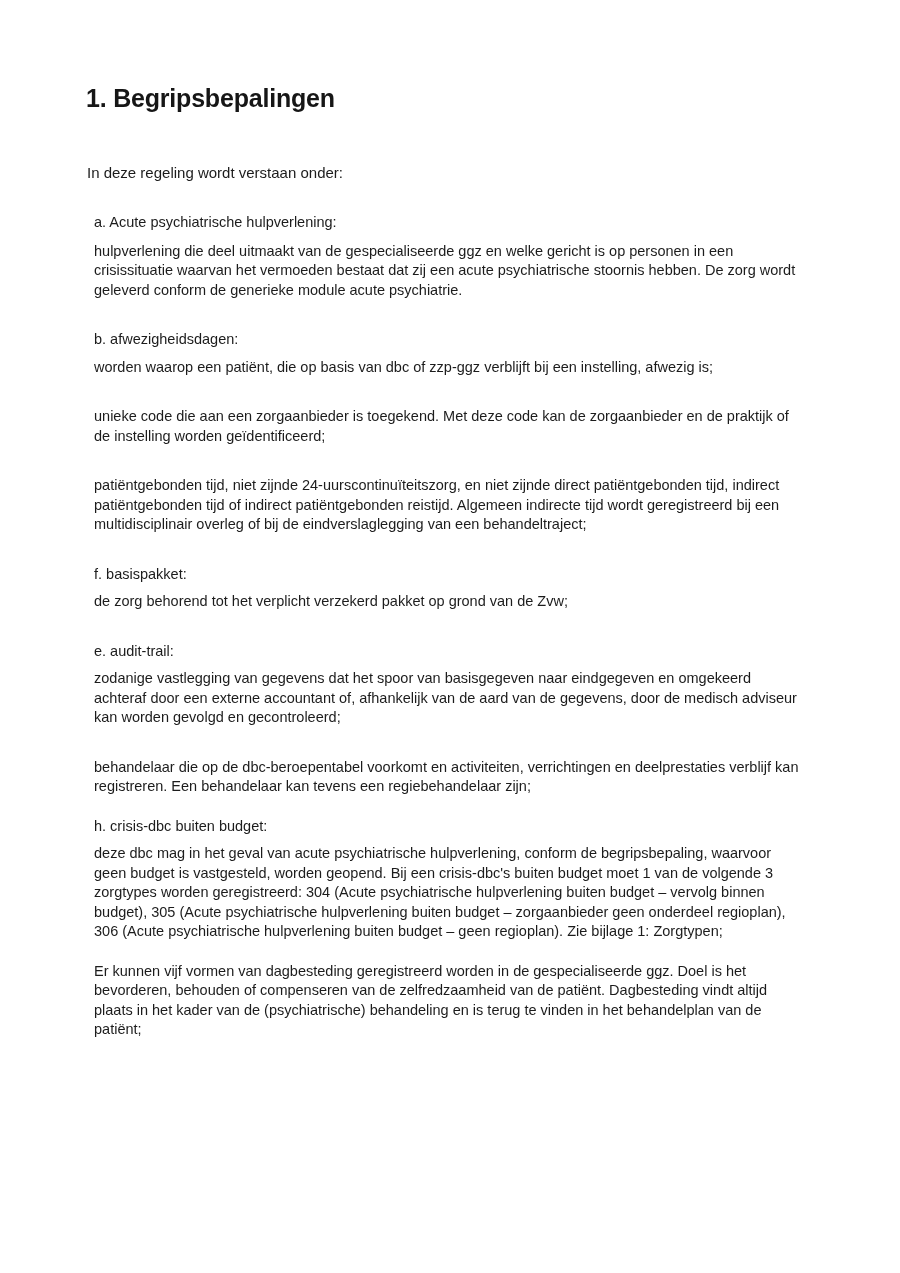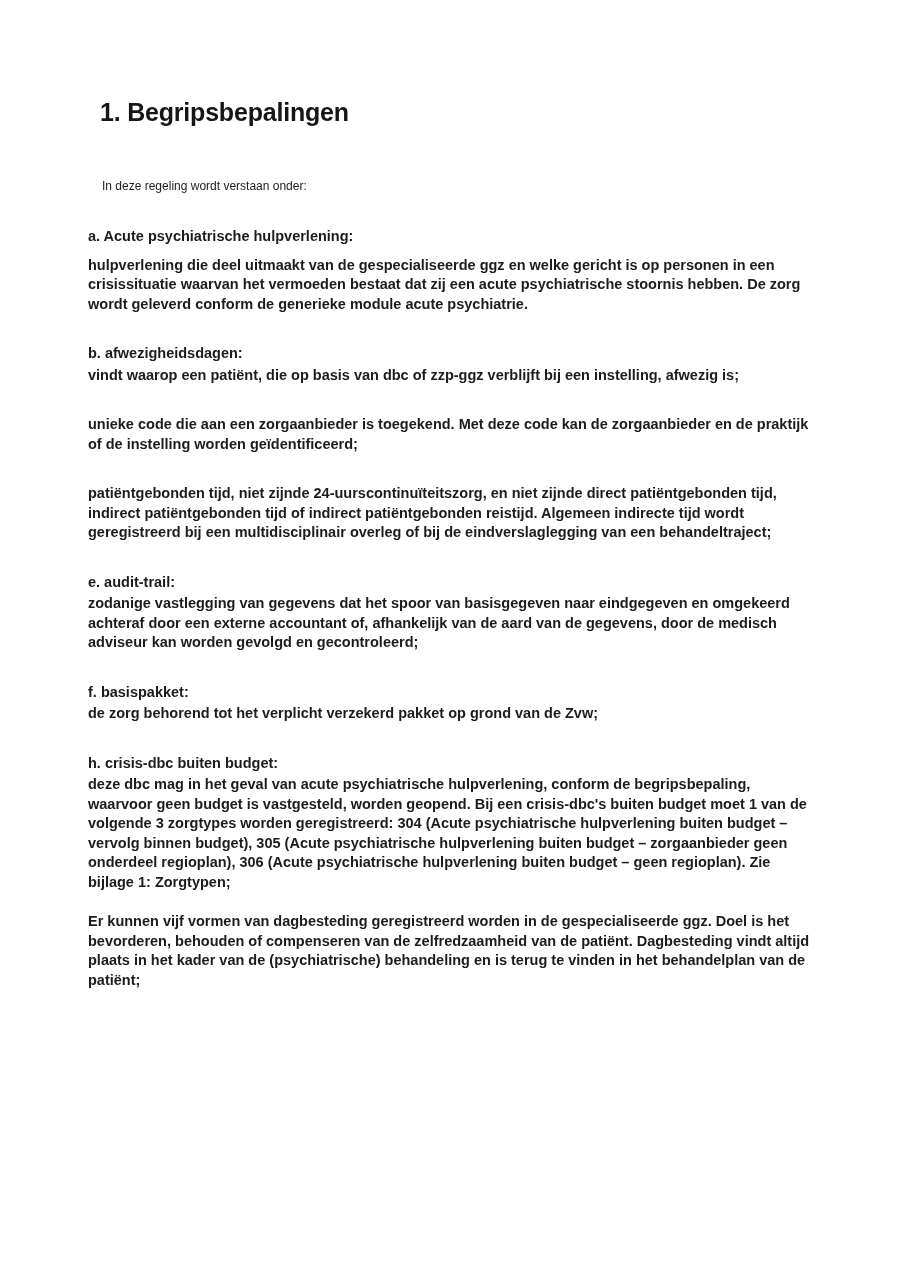--- a/index.html
+++ b/index.html
@@ -17,45 +17,44 @@
     color: #1c1c1c;
     -webkit-font-smoothing: antialiased;
   }
   .content {
     position: absolute;
     left: 86px;
     top: 0;
     width: 727px;
   }
   .title {
-    margin: 14px;
+    margin: 0;
     padding-top: 84px;
     font-size: 25px;
     line-height: 29px;
     font-weight: bold;
     letter-spacing: -0.2px;
     color: #161616;
   }
   .intro {
-    margin: 16px;
+    margin: 1px;
     margin-top: 50px;
-    font-size: 12px;
+    font-size: 15px;
     line-height: 19.5px;
   }
   .entry {
     margin-top: 30px;
   }
   .entry.tight {
     margin-top: 20px;
   }
   .entry p {
-    margin: 2px;
+    margin: 8px;
     font-size: 14.5px;
     line-height: 19.5px;
-    font-weight: bold;
   }
   .entry .body.gap {
     margin-top: 9.5px;
   }
   .footer {
     position: absolute;
     left: 86px;
     right: 82px;
     top: 1276px;
     display: flex;
@@ -75,42 +74,43 @@
 
     <p class="intro">In deze regeling wordt verstaan onder:</p>
 
     <div class="entry">
       <p class="term">a. Acute psychiatrische hulpverlening:</p>
       <p class="body gap">hulpverlening die deel uitmaakt van de gespecialiseerde ggz en welke gericht is op personen in een crisissituatie waarvan het vermoeden bestaat dat zij een acute psychiatrische stoornis hebben. De zorg wordt geleverd conform de generieke module acute psychiatrie.</p>
     </div>
 
     <div class="entry">
       <p class="term">b. afwezigheidsdagen:</p>
-      <p class="body">vindt waarop een patiënt, die op basis van dbc of zzp-ggz verblijft bij een instelling, afwezig is;</p>
+      <p class="body">worden waarop een patiënt, die op basis van dbc of zzp-ggz verblijft bij een instelling, afwezig is;</p>
     </div>
 
     <div class="entry">
       <p class="body">unieke code die aan een zorgaanbieder is toegekend. Met deze code kan de zorgaanbieder en de praktijk of de instelling worden geïdentificeerd;</p>
     </div>
 
     <div class="entry">
       <p class="body">patiëntgebonden tijd, niet zijnde 24-uurscontinuïteitszorg, en niet zijnde direct patiëntgebonden tijd, indirect patiëntgebonden tijd of indirect patiëntgebonden reistijd. Algemeen indirecte tijd wordt geregistreerd bij een multidisciplinair overleg of bij de eindverslaglegging van een behandeltraject;</p>
     </div>
 
     <div class="entry">
+      <p class="term">f. basispakket:</p>
+      <p class="body">de zorg behorend tot het verplicht verzekerd pakket op grond van de Zvw;</p>
+    </div>
+
+    <div class="entry">
       <p class="term">e. audit-trail:</p>
       <p class="body">zodanige vastlegging van gegevens dat het spoor van basisgegeven naar eindgegeven en omgekeerd achteraf door een externe accountant of, afhankelijk van de aard van de gegevens, door de medisch adviseur kan worden gevolgd en gecontroleerd;</p>
     </div>
 
     <div class="entry">
-      <p class="term">f. basispakket:</p>
-      <p class="body">de zorg behorend tot het verplicht verzekerd pakket op grond van de Zvw;</p>
-    </div>
-
-    <div class="entry">
+      <p class="body">behandelaar die op de dbc-beroepentabel voorkomt en activiteiten, verrichtingen en deelprestaties verblijf kan registreren. Een behandelaar kan tevens een regiebehandelaar zijn;</p>
     </div>
 
     <div class="entry tight">
       <p class="term">h. crisis-dbc buiten budget:</p>
       <p class="body">deze dbc mag in het geval van acute psychiatrische hulpverlening, conform de begripsbepaling, waarvoor geen budget is vastgesteld, worden geopend. Bij een crisis-dbc's buiten budget moet 1 van de volgende 3 zorgtypes worden geregistreerd: 304 (Acute psychiatrische hulpverlening buiten budget – vervolg binnen budget), 305 (Acute psychiatrische hulpverlening buiten budget – zorgaanbieder geen onderdeel regioplan), 306 (Acute psychiatrische hulpverlening buiten budget – geen regioplan). Zie bijlage 1: Zorgtypen;</p>
     </div>
 
     <div class="entry tight">
       <p class="body">Er kunnen vijf vormen van dagbesteding geregistreerd worden in de gespecialiseerde ggz. Doel is het bevorderen, behouden of compenseren van de zelfredzaamheid van de patiënt. Dagbesteding vindt altijd plaats in het kader van de (psychiatrische) behandeling en is terug te vinden in het behandelplan van de patiënt;</p>
     </div>

